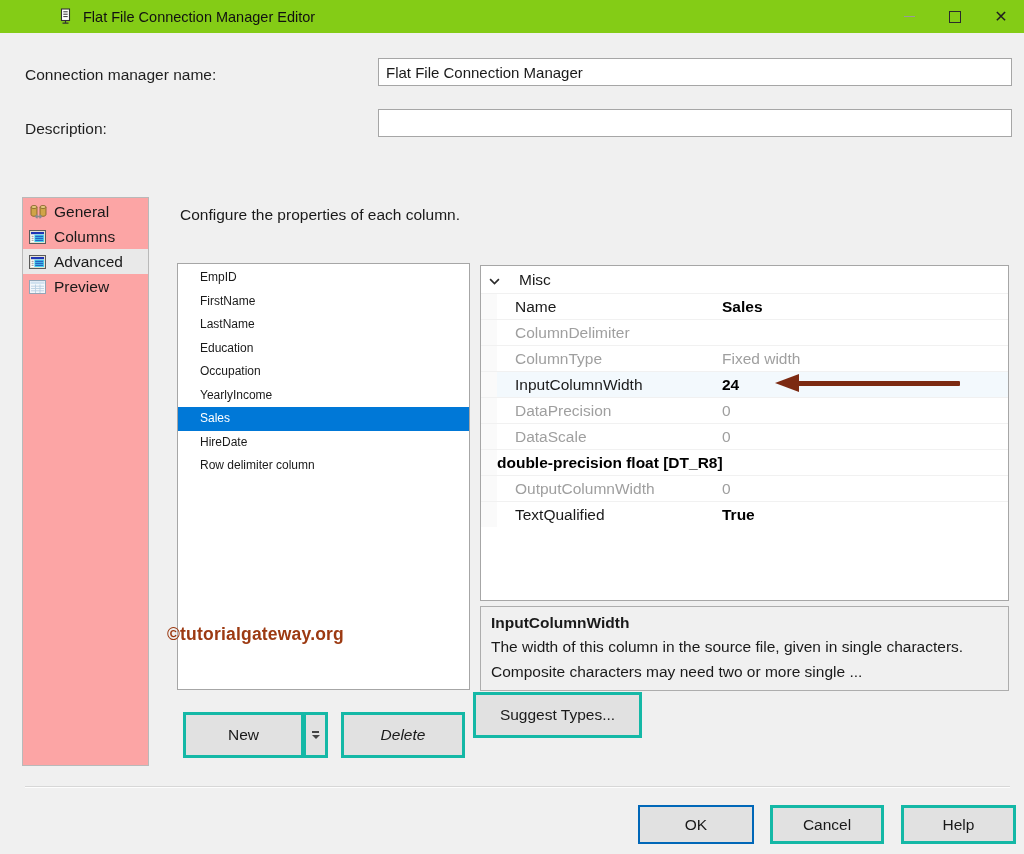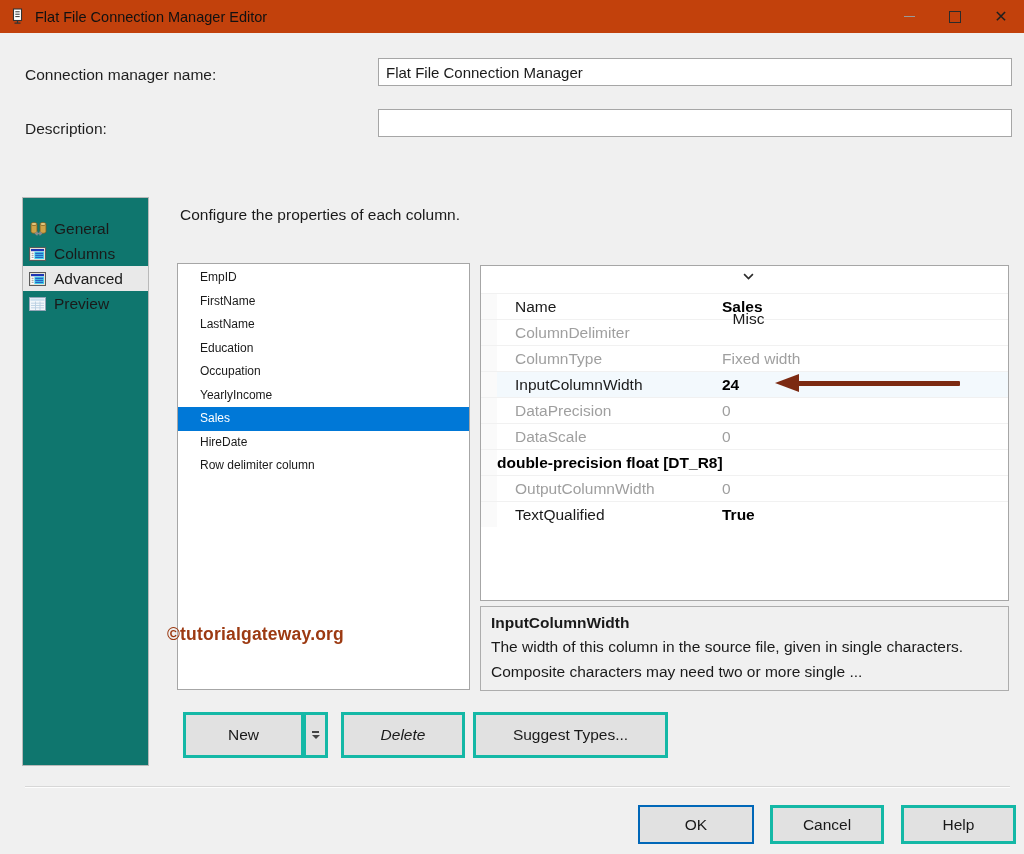--- a/index.html
+++ b/index.html
@@ -7,21 +7,21 @@
   body {
     position:relative;
     background:#f0f0f0;
     font-family:"Liberation Sans", sans-serif;
     color:#1a1a1a;
     overflow:hidden;
   }
   
   .titlebar {
     position:absolute; top:0; left:0; right:0; height:33px;
-    background:#c2410c; display:flex; align-items:center;
+    background:#84cc16; display:flex; align-items:center;padding-left:48px;
   }
   .titlebar-icon { margin-left:9px; width:17px; height:18px; display:flex; align-items:center; }
   .titlebar-text { margin-left:9px; font-size:14.5px; color:#111; }
   .titlebar-controls { margin-left:auto; display:flex; height:100%; }
   .tb-btn { width:46px; height:100%; display:flex; align-items:center; justify-content:center; cursor:default; background:transparent; border:none; }
   .glyph-min { width:11px; height:1px; background:#9a9a9a; }
   .glyph-max { width:12px; height:12px; border:1.4px solid #2b2b2b; }
   .glyph-close { font-size:16px; color:#1f1f1f; line-height:1; }
 
   
@@ -32,21 +32,21 @@
     position:absolute; left:378px; width:634px; height:28px;
     background:#fff; border:1px solid #a6a6a6; padding:0 7px;
     font-family:inherit; font-size:15px; color:#1a1a1a;
   }
   #input-name { top:58px; }
   #input-desc { top:109px; }
 
   
   .nav-panel {
     position:absolute; left:22px; top:197px; width:127px; height:569px;
-    background:#0f766e; border:1px solid #b9b9b9; padding-top:18px;
+    background:#fca5a5; border:1px solid #b9b9b9; padding-top:1px;
   }
   .nav-item { display:flex; align-items:center; gap:6px; height:25px; padding:1px 3px 1px 6px; font-size:15.5px; cursor:default; }
   .nav-item.selected { background:#e9e9e9; }
   .nav-item .nicon { width:19px; height:16px; display:flex; align-items:center; flex:0 0 auto; }
 
   
   .heading { position:absolute; left:180px; top:206px; font-size:15.5px; }
 
   
   .listbox {
@@ -59,21 +59,21 @@
   .watermark {
     position:absolute; left:167px; top:624px; z-index:5;
     font-size:17.5px; font-weight:bold; letter-spacing:0.2px;
   }
 
   
   .prop-grid {
     position:absolute; left:480px; top:265px; width:529px; height:336px;
     background:#fff; border:1px solid #a6a6a6; overflow:hidden;
   }
-  .pg-header { height:27px; display:flex; align-items:center; padding-left:8px; gap:26px; font-size:15.5px; font-weight:normal; cursor:default;flex-direction:column; }
+  .pg-header { height:27px; display:flex; align-items:center; padding-left:8px; gap:19px; font-size:15.5px; font-weight:normal; cursor:default; }
   .pg-row { display:flex; align-items:center; height:26px; border-top:1px solid #f1f1f1; cursor:default; }
   .pg-gutter { width:16px; align-self:stretch; background:#fafafa; flex:0 0 auto; }
   .pg-label { width:225px; padding-left:18px; font-size:15.5px; flex:0 0 auto; white-space:nowrap; }
   .pg-value { font-size:15.5px; white-space:nowrap; }
   .pg-row.muted .pg-label, .pg-row.muted .pg-value { color:#9f9f9f; }
   .pg-row.boldval .pg-value { font-weight:bold; color:#000; }
   .pg-row.highlight { background:#f3f9fd; }
 
   
   .anno-arrow { position:absolute; left:775px; top:373px; width:185px; height:20px; z-index:6; pointer-events:none; }
@@ -89,21 +89,21 @@
   .help-text { font-size:15.5px; line-height:25px; color:#1a1a1a; }
 
   
   .btn {
     position:absolute; background:#e1e1e1; border:3px solid #14b8a6;
     font-family:inherit; font-size:15.5px; color:#1a1a1a; cursor:default;
   }
   #btn-new { left:183px; top:712px; width:121px; height:46px; }
   #btn-new-drop { left:303px; top:712px; width:25px; height:46px; display:flex; align-items:center; justify-content:center; }
   #btn-delete { left:341px; top:712px; width:124px; height:46px;font-style:italic; }
-  #btn-suggest { left:473px; top:712px; width:195px; height:46px; }
+  #btn-suggest { left:473px; top:692px; width:169px; height:46px; }
   .split-glyph { display:flex; flex-direction:column; align-items:center; gap:2px; }
   .split-glyph .bar { width:7px; height:1.5px; background:#444; }
   .split-glyph .tri { width:0; height:0; border-left:4px solid transparent; border-right:4px solid transparent; border-top:4.5px solid #444; }
 
   .separator { position:absolute; left:25px; top:786px; width:985px; height:2px; border-top:1px solid #d7d7d7; border-bottom:1px solid #fdfdfd; }
 
   #btn-ok { left:638px; top:805px; width:116px; height:39px; border:2px solid #3b82f6; }
   #btn-cancel { left:770px; top:805px; width:114px; height:39px; }
   #btn-help { left:901px; top:805px; width:115px; height:39px; }
 </style>

